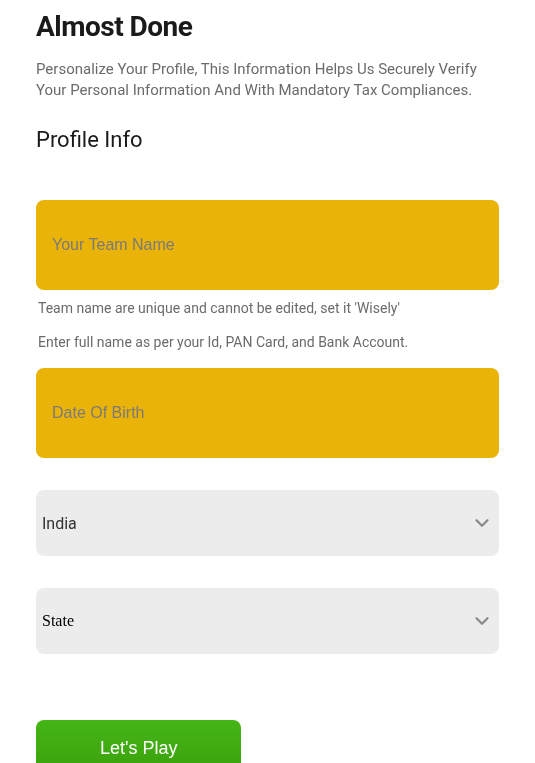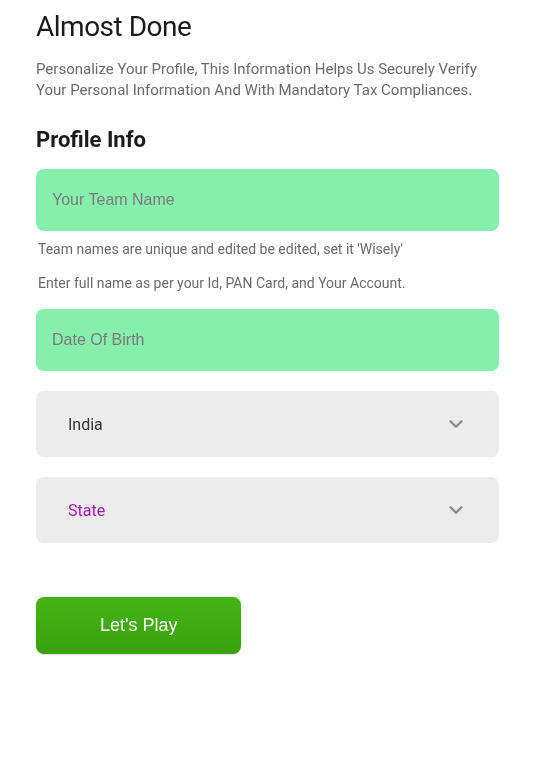--- a/index.html
+++ b/index.html
@@ -9,80 +9,81 @@
     }
     body {
       font-family: -apple-system, BlinkMacSystemFont, 'Segoe UI', Roboto, Helvetica, Arial, sans-serif;
       background: #ffffff;
       width: 535px;
       padding: 10px 36px 20px 36px;
       color: #222;
     }
     .page-title {
       font-size: 28px;
-      font-weight: 400;
+      font-weight: 700;
       color: #1a1a1a;
       margin-bottom: 16px;
       letter-spacing: -0.5px;
     }
     .page-subtitle {
       font-size: 15px;
       color: #6b6b6b;
       line-height: 1.4;
       margin-bottom: 26px;
     }
     .section-title {
       font-size: 22px;
-      font-weight: 700;
+      font-weight: 400;
       color: #1a1a1a;
-      margin-bottom: 17px;
+      margin-bottom: 48px;
     }
     .form-group {
       margin-bottom: 18px;
     }
     .form-group.no-helper {
-      margin-bottom: 20px;
+      margin-bottom: 32px;
       border-radius: 20px;
     }
     .input-field {
       width: 100%;
-      background: #86efac;
+      background: #eab308;
       border: none;
       border-radius: 8px;
-      padding: 22px 16px;
+      padding: 36px 16px;
       font-size: 16px;
       color: #333;
       outline: none;
     }
     .input-field::placeholder {
       color: #7a7a7a;
     }
     .helper-text {
       font-size: 14px;
       color: #6b6b6b;
       margin-top: 10px;
       padding-left: 2px;
     }
     .select-wrap {
       position: relative;
       width: 100%;
       background: #ececec;
       border-radius: 8px;
-      padding: 22px 32px;
+      padding: 22px 6px;
       display: flex;
       align-items: center;
       justify-content: space-between;
       cursor: pointer;
     }
     .select-value {
       font-size: 16px;
       color: #333;
     }
     .select-value.placeholder {
-      color: #a21caf;
+      color: #000000;
+      font-family: Liberation Serif, serif;
     }
     .chevron {
       width: 22px;
       height: 22px;
       flex-shrink: 0;
     }
     .chevron svg {
       width: 100%;
       height: 100%;
     }
@@ -106,25 +107,25 @@
 
 
 <h1 class="page-title">Almost Done</h1>
 
 <p class="page-subtitle">Personalize Your Profile, This Information Helps Us Securely Verify Your Personal Information And With Mandatory Tax Compliances.</p>
 
 <h2 class="section-title">Profile Info</h2>
 
 <div class="form-group">
   <input type="text" class="input-field" placeholder="Your Team Name" style="">
-  <p class="helper-text">Team names are unique and edited be edited, set it 'Wisely'</p>
+  <p class="helper-text">Team name are unique and cannot be edited, set it 'Wisely'</p>
 </div>
 
 <div class="form-group">
-  <p class="helper-text">Enter full name as per your Id, PAN Card, and Your Account.</p>
+  <p class="helper-text">Enter full name as per your Id, PAN Card, and Bank Account.</p>
 </div>
 
 <div class="form-group no-helper">
   <input type="text" class="input-field" placeholder="Date Of Birth" style="">
 </div>
 
 <div class="form-group no-helper">
   <div class="select-wrap">
     <span class="select-value">India</span>
     <span class="chevron">

